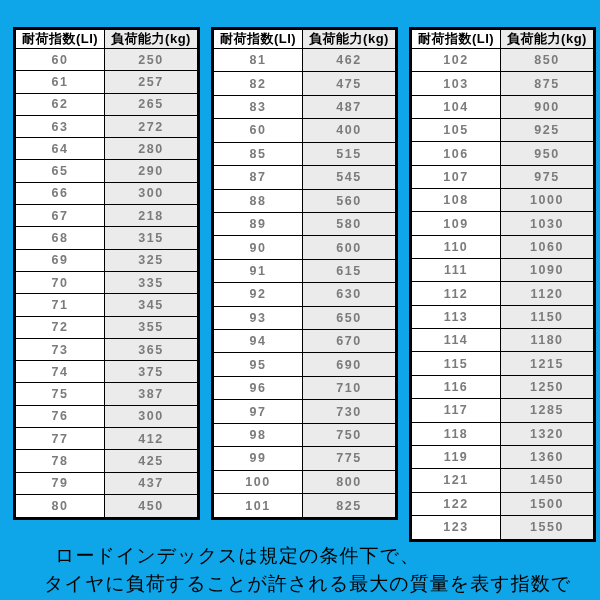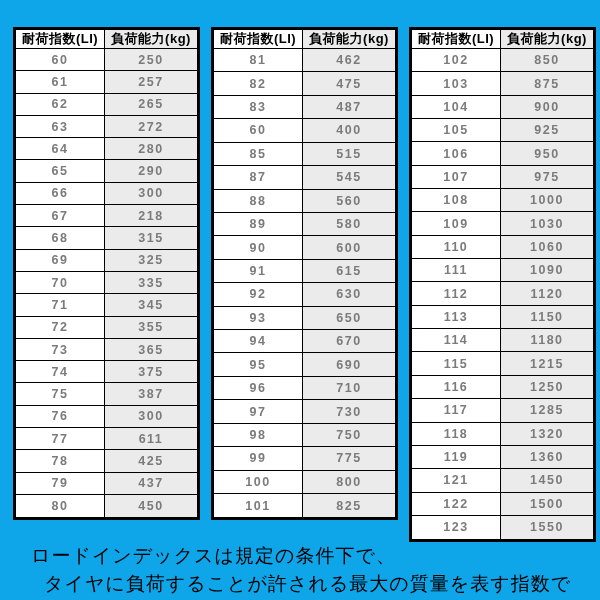--- a/index.html
+++ b/index.html
@@ -64,21 +64,21 @@
   .footer-note {
     position: absolute;
     left: 0;
     top: 542px;
     width: 600px;
     color: #000000;
     font-size: 19px;
     letter-spacing: 1px;
     line-height: 28px;
   }
-  .footer-note .line1 { padding-left: 31px; }
+  .footer-note .line1 { padding-left: 55px; }
   .footer-note .line2 { padding-left: 44px; }
 </style>
 </head>
 <body>
 
 <div class="page">
 
   <div class="tables-wrap">
 
     <table class="li-table rows-21">
@@ -156,21 +156,21 @@
           <tr>
             <td class="li">75</td>
             <td class="kg">387</td>
           </tr>
           <tr>
             <td class="li">76</td>
             <td class="kg">300</td>
           </tr>
           <tr>
             <td class="li">77</td>
-            <td class="kg">611</td>
+            <td class="kg">412</td>
           </tr>
           <tr>
             <td class="li">78</td>
             <td class="kg">425</td>
           </tr>
           <tr>
             <td class="li">79</td>
             <td class="kg">437</td>
           </tr>
           <tr>

